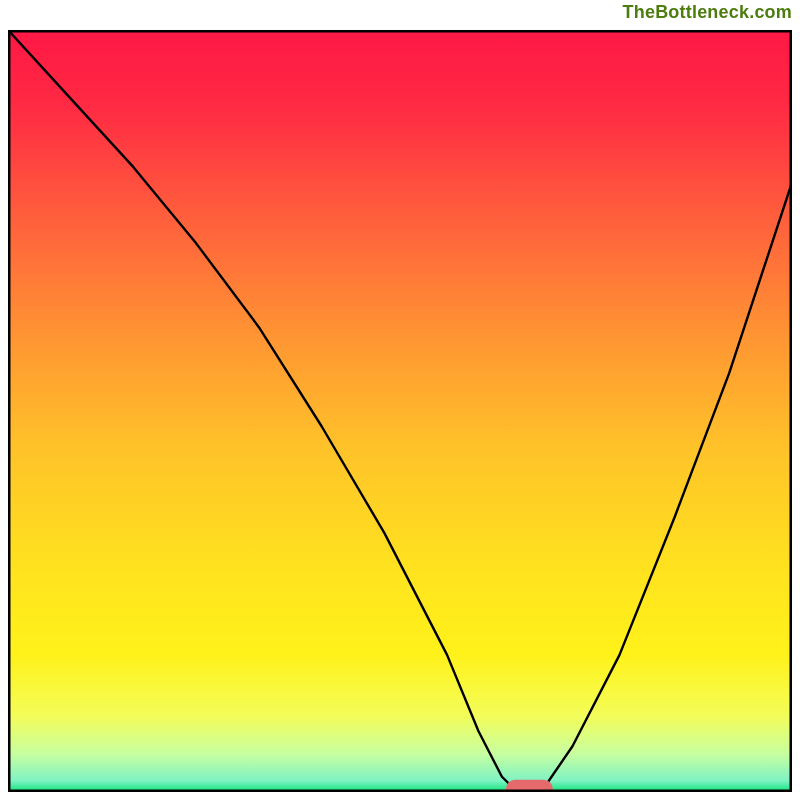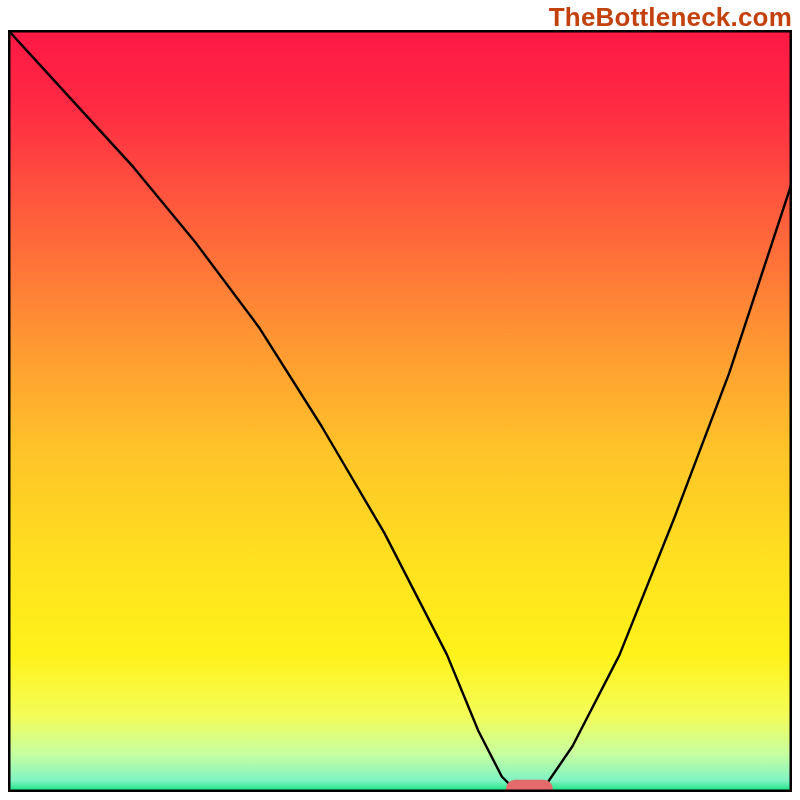--- a/index.html
+++ b/index.html
@@ -14,23 +14,23 @@
   .frame {
     position: relative;
     width: 800px;
     height: 800px;
     box-sizing: border-box;
   }
   .watermark {
     position: absolute;
     top: 2px;
     right: 8px;
-    font-size: 26px;
+    font-size: 18px;
     font-weight: 600;
-    color: #c2410c;
+    color: #4d7c0f;
     letter-spacing: 0.2px;
     margin-left: 20px;
   }
   .plot {
     position: absolute;
     left: 8px;
     top: 30px;
     width: 784px;
     height: 762px;
   }

